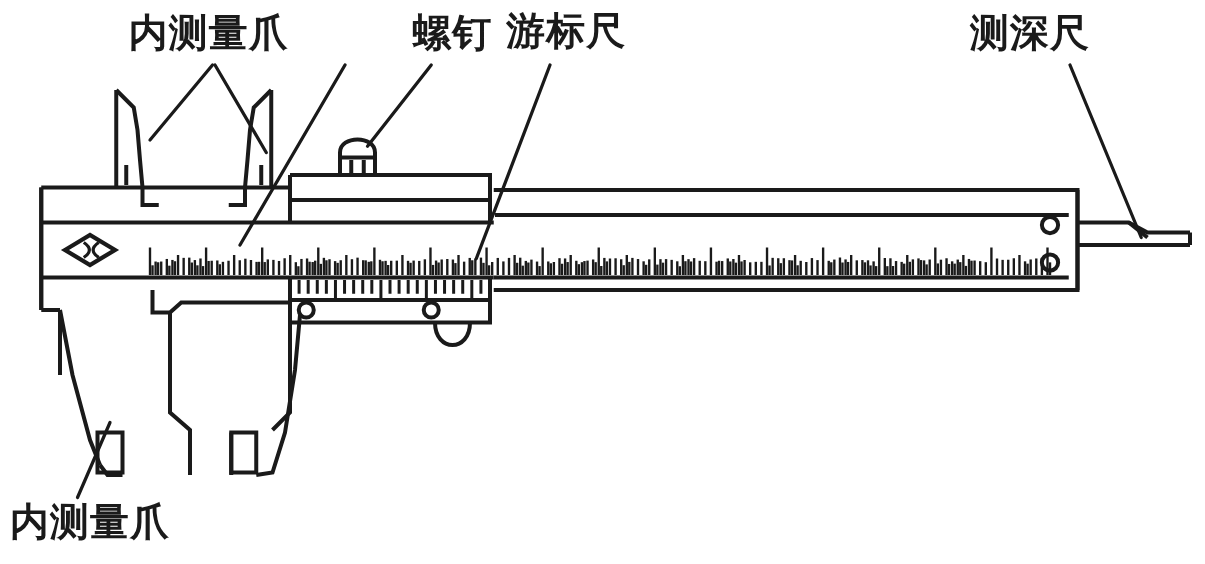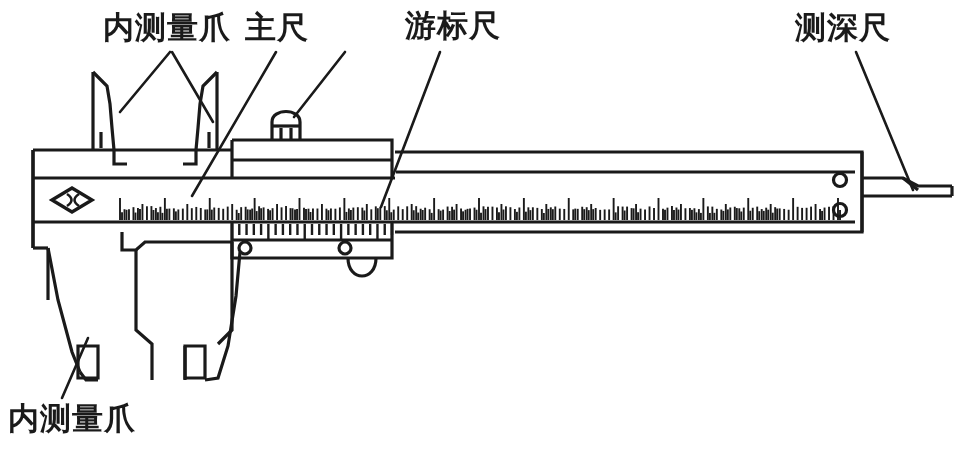--- a/index.html
+++ b/index.html
@@ -31,21 +31,21 @@
     font-weight: 600;
     color: #1a1a1a;
     white-space: nowrap;
     letter-spacing: 1px;
     line-height: 1;
   }
   #label-inner-jaws { left: 103px; top: 12px; }
   #label-main-scale { left: 245px; top: 12px; }
   #label-screw      { left: 330px; top: 12px; }
   #label-vernier    { left: 405px; top: 12px; font-family: Liberation Mono, monospace; }
-  #label-depth-rod  { left: 795px; top: 12px; }
+  #label-depth-rod  { left: 776px; top: 12px; }
   #label-outer-jaws { left: 8px;  top: 403px; }
 </style>
 </head>
 <body>
 
 <div id="stage">
 
   <svg id="diagram" viewBox="0 0 964 451" xmlns="http://www.w3.org/2000/svg">
 
     <g fill="none" stroke="#1a1a1a" stroke-width="3.2" stroke-linecap="butt" stroke-linejoin="miter">
@@ -446,22 +446,22 @@
       </g>
       <g>
         <path d="M 62 398 L 88 338"></path>
       </g>
     </g>
 
   </svg>
 
   <div class="label" id="label-inner-jaws">内测量爪</div>
 
-  <div class="label" id="label-main-scale">主尺</div>
-
+
+  <div class="label" id="label-screw">螺钉</div>
 
   <div class="label" id="label-vernier">游标尺</div>
 
   <div class="label" id="label-depth-rod">测深尺</div>
 
   <div class="label" id="label-outer-jaws">内测量爪</div>
 
 </div>
 
 </body></html>

